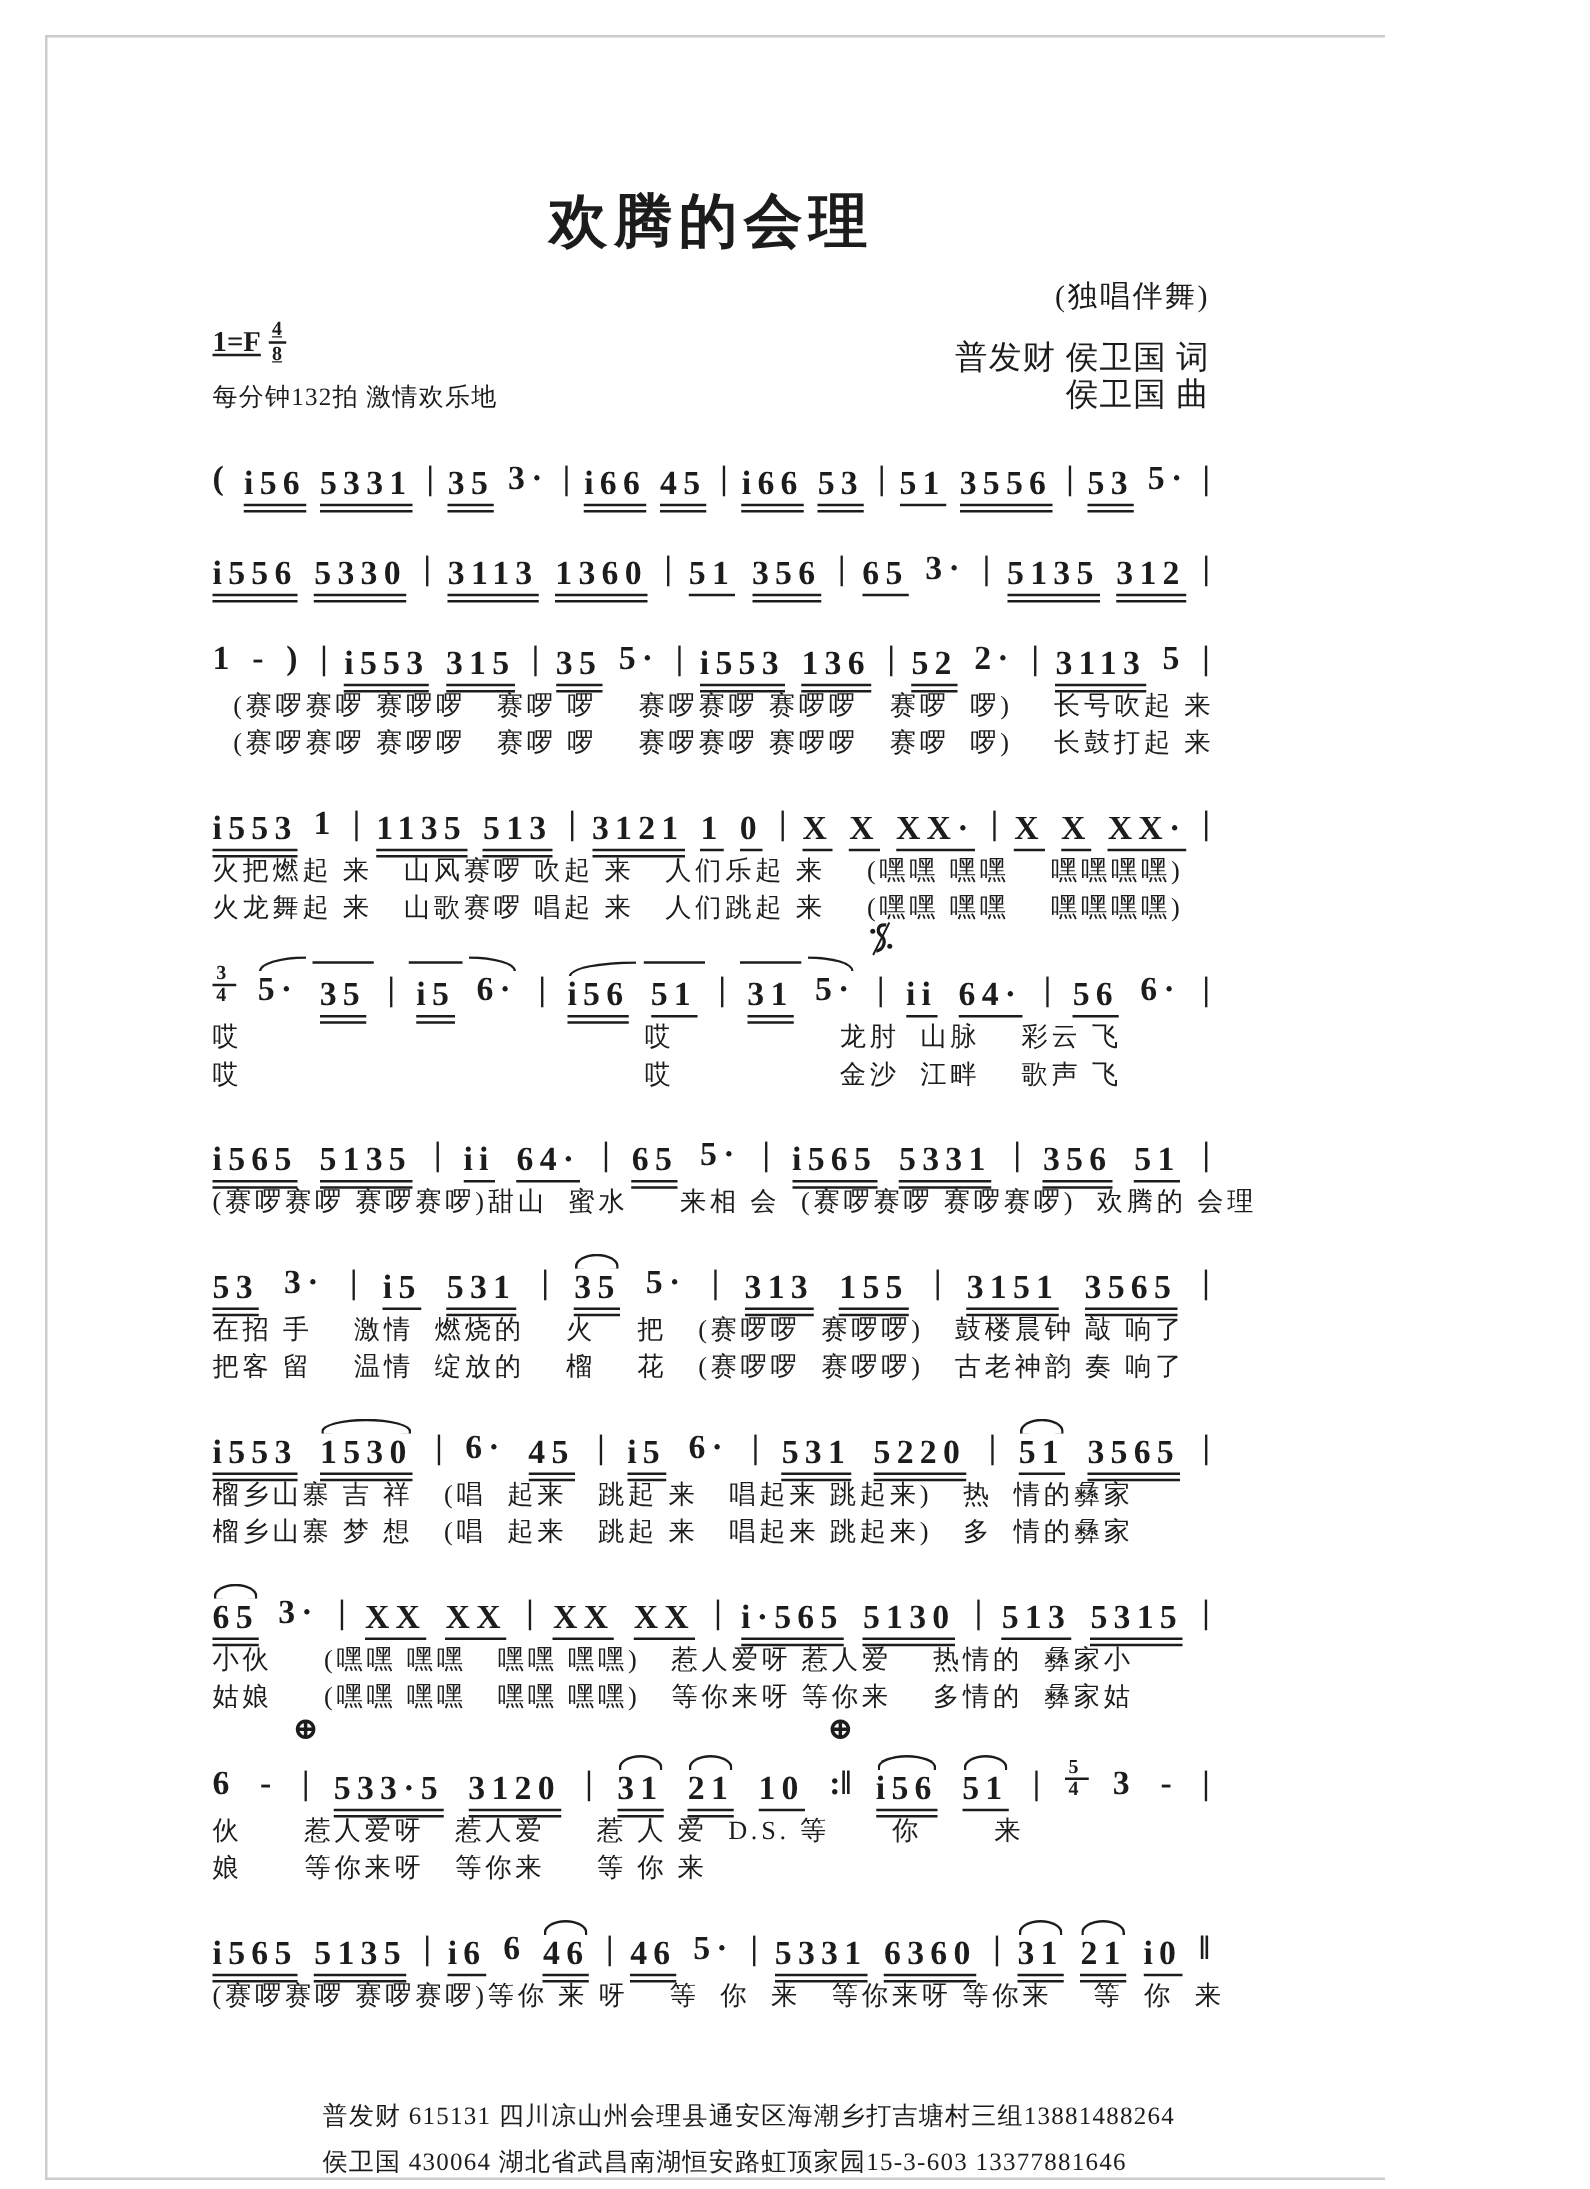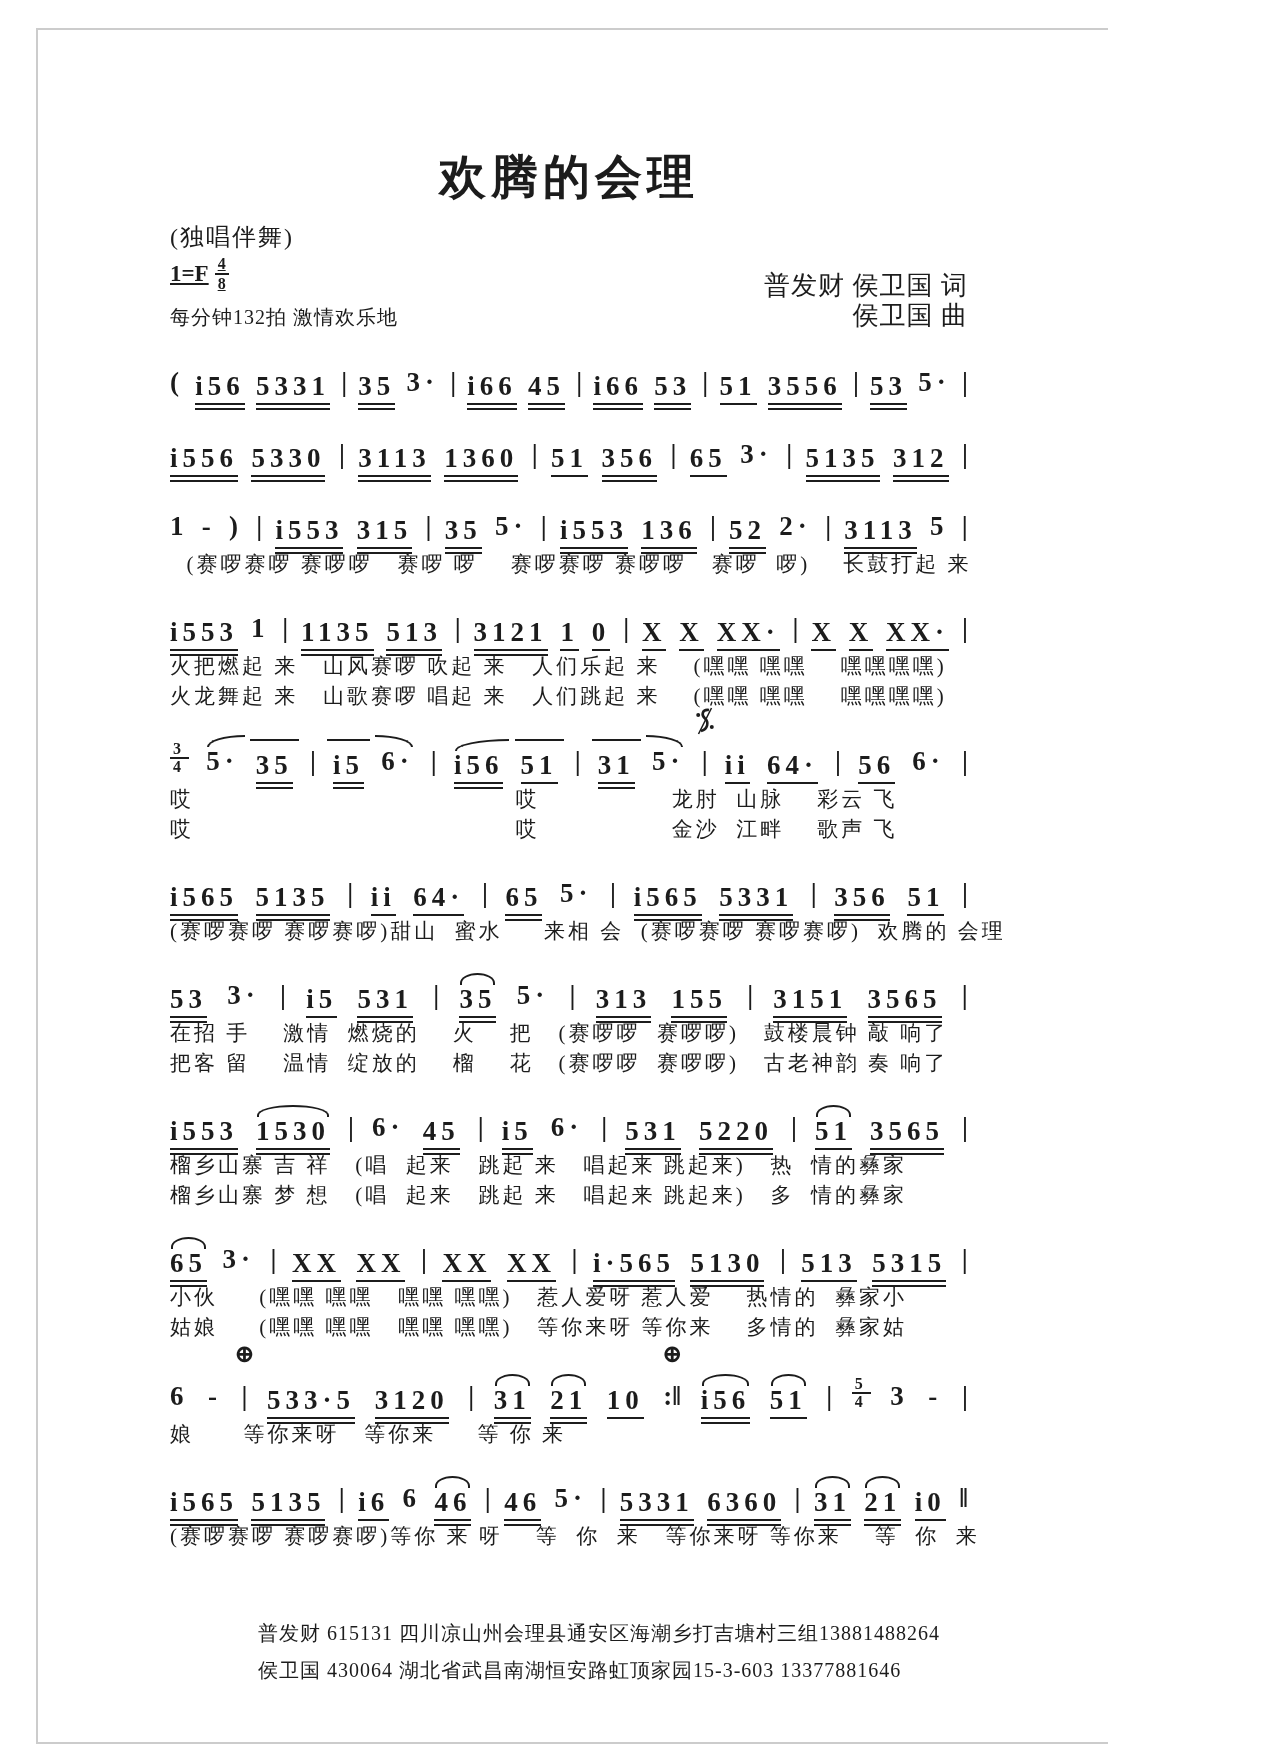--- a/index.html
+++ b/index.html
@@ -6,21 +6,21 @@
   .page{
     position:relative;width:1108px;height:1751px;background:#ffffff;
     font-family:"Liberation Serif","DejaVu Serif",serif;color:#1c1c1c;overflow:hidden;
   }
   .frame{
     position:absolute;left:36px;top:28px;width:1200px;height:1716px;
     border:2px solid #cccccc;box-sizing:border-box;
   }
   .content{position:absolute;left:170px;top:146px;width:798px;}
   .title{text-align:center;font-size:47px;font-weight:bold;letter-spacing:5px;}
-  .subtitle{text-align:left;font-size:24px;margin-top:12px;letter-spacing:2px;}
+  .subtitle{text-align:right;font-size:24px;margin-top:12px;letter-spacing:2px;}
   .meta{display:flex;justify-content:space-between;margin-top:2px;}
   .meta-left{font-size:21px;}
   .keysig{font-size:23px;font-weight:bold;display:flex;align-items:center;gap:6px;text-decoration:underline;}
   .frac{display:inline-flex;flex-direction:column;align-items:center;font-size:16px;font-weight:bold;line-height:1.15;}
   .frac .num{border-bottom:2px solid #1c1c1c;padding:0 3px;}
   .frac .den{padding:0 3px;}
   .tempo{font-size:20px;margin-top:10px;letter-spacing:1px;}
   .credits{text-align:right;font-size:26px;line-height:30px;margin-top:16px;letter-spacing:1px;}
   .score{margin-top:14px;}
   .system{margin-bottom:12px;}
@@ -133,20 +133,21 @@
             <span class="tok u2">i553</span>
             <span class="tok u2">136</span>
             <span class="tok bar">|</span>
             <span class="tok u2">52</span>
             <span class="tok">2·</span>
             <span class="tok bar">|</span>
             <span class="tok u2">3113</span>
             <span class="tok">5</span>
             <span class="tok bar">|</span>
           </div>
+          <div class="lyric">  (赛啰赛啰 赛啰啰   赛啰 啰    赛啰赛啰 赛啰啰   赛啰  啰)    长号吹起 来</div>
           <div class="lyric">  (赛啰赛啰 赛啰啰   赛啰 啰    赛啰赛啰 赛啰啰   赛啰  啰)    长鼓打起 来</div>
         </div>
         <div class="system">
           <div class="notes">
             <span class="tok u2">i553</span>
             <span class="tok">1</span>
             <span class="tok bar">|</span>
             <span class="tok u2">1135</span>
             <span class="tok u2">513</span>
             <span class="tok bar">|</span>
@@ -300,20 +301,21 @@
             <span class="tok u1 tie-full">51</span>
             <span class="tok bar">|</span>
             <span class="frac tok">
               <span class="num">5</span>
               <span class="den">4</span>
             </span>
             <span class="tok">3</span>
             <span class="tok">-</span>
             <span class="tok bar">|</span>
           </div>
+          <div class="lyric">伙      惹人爱呀   惹人爱     惹 人 爱  D.S. 等      你       来</div>
           <div class="lyric">娘      等你来呀   等你来     等 你 来</div>
         </div>
         <div class="system">
           <div class="notes">
             <span class="tok u2">i565</span>
             <span class="tok u2">5135</span>
             <span class="tok bar">|</span>
             <span class="tok u1">i6</span>
             <span class="tok">6</span>
             <span class="tok u2 tie-full">46</span>

